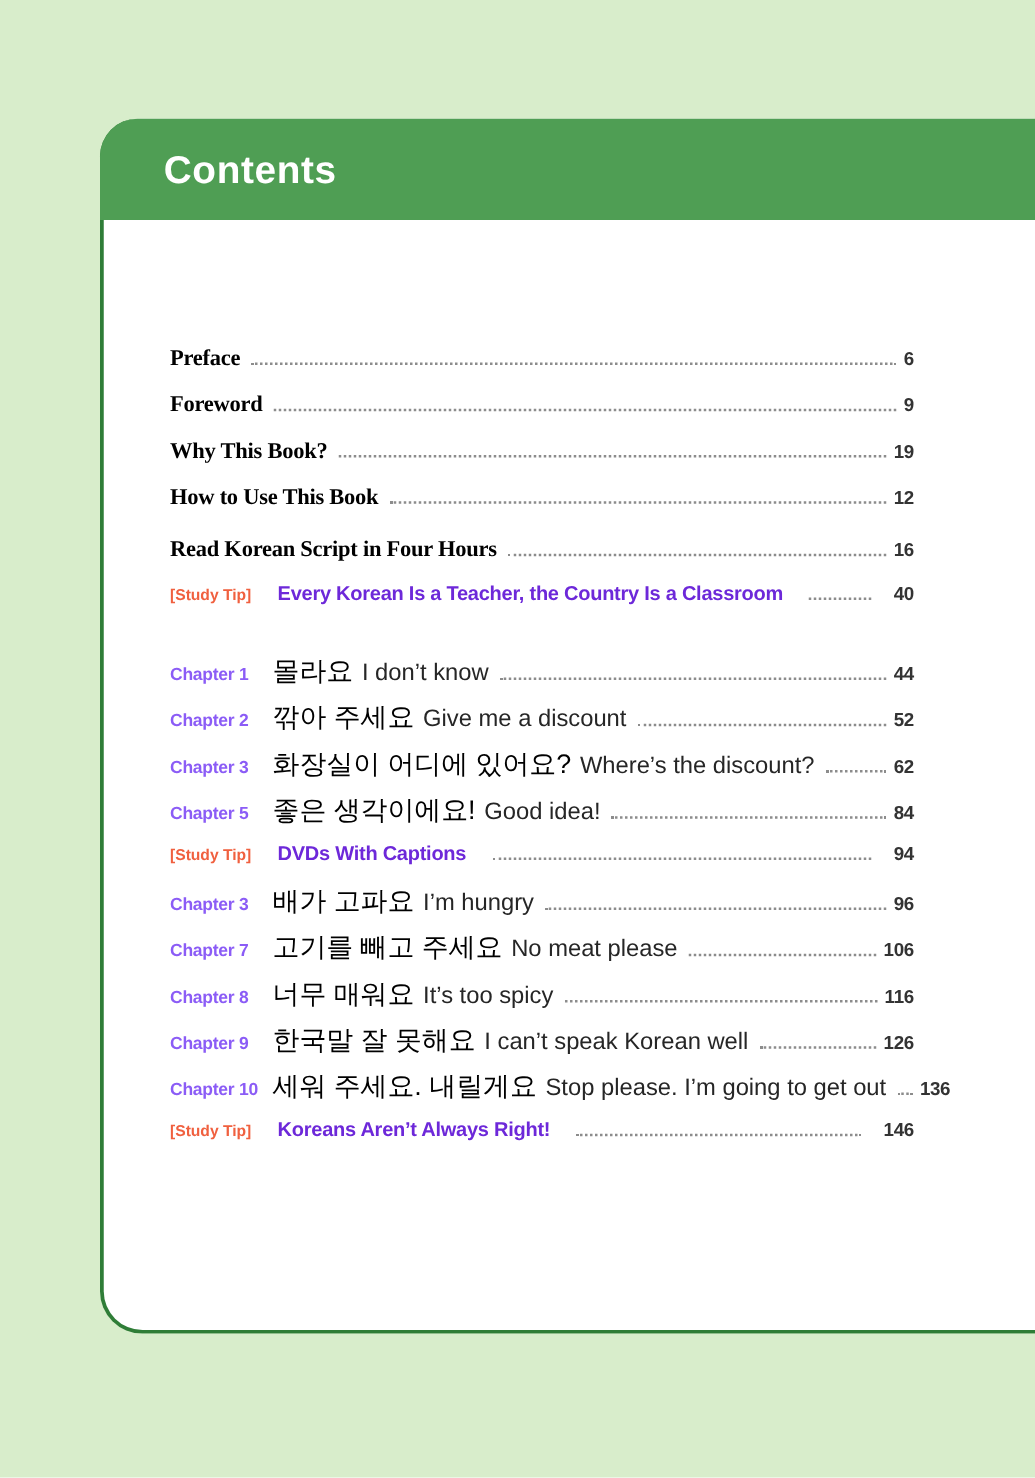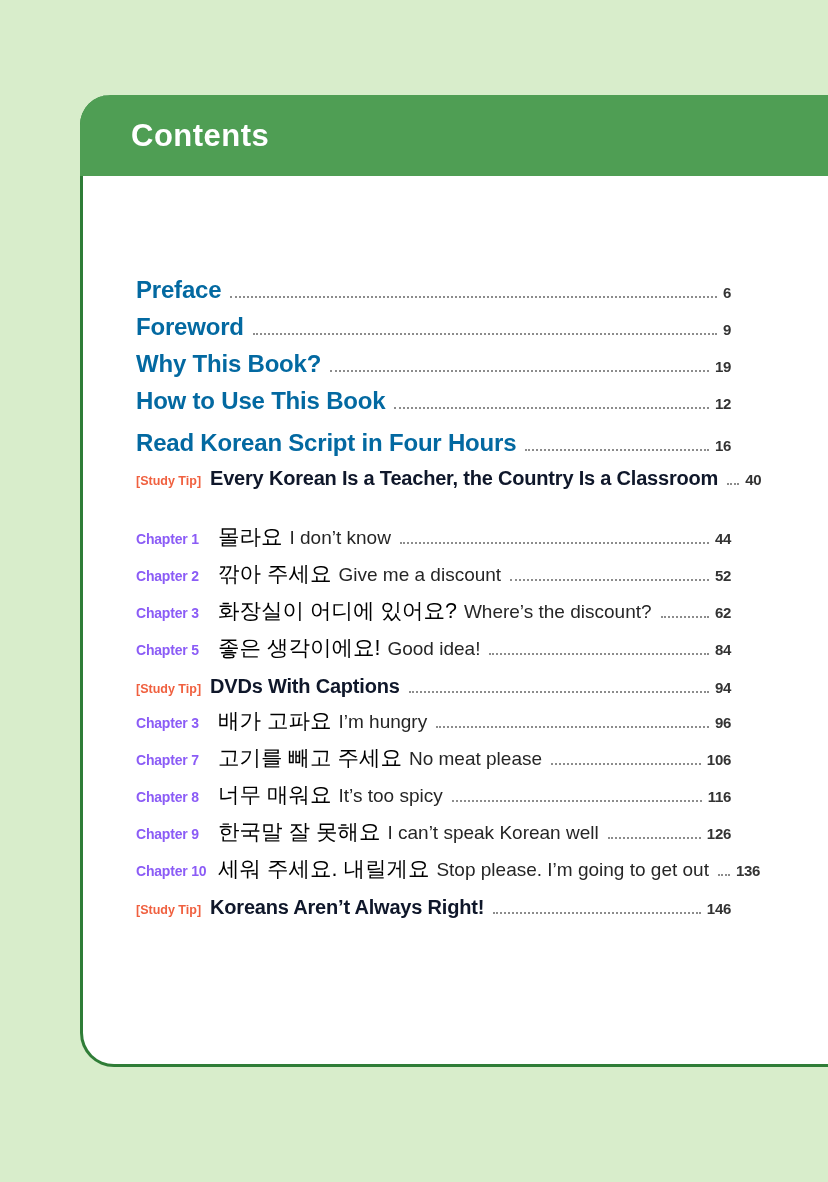--- a/index.html
+++ b/index.html
@@ -43,29 +43,30 @@
   }
   .toc {
     padding: 100px 97px 0 53px;
   }
   .row {
     display: flex;
     align-items: baseline;
   }
   .row.front { height: 24px; margin-bottom: 13px; }
   .row.section { height: 24px; margin-top: 18px; }
-  .row.tip { height: 22px; margin-top: 14px; margin-bottom: 4px; }
+  .row.tip { height: 22px; margin-top: 14px; margin-bottom: 4px; gap: 12px; }
   .row.chapter { height: 28px; margin-top: 9px; }
   .row.chapter-first { margin-top: 33px; }
   .front-title, .section-title {
-    font-size: 24px;
-    font-weight: 700;
-    color: #0369a1;
+    font-size: 18px;
+    font-weight: 700;
+    color: #000000;
     letter-spacing: -0.2px;
     white-space: nowrap;
+    font-family: Liberation Serif, serif;
   }
   .chapter-label {
     width: 82px;
     flex: 0 0 82px;
     font-size: 14px;
     font-weight: 700;
     color: #8b5cf6;
     letter-spacing: -0.2px;
   }
   .korean {
@@ -82,23 +83,23 @@
     white-space: nowrap;
   }
   .tip-prefix {
     font-size: 12.5px;
     font-weight: 700;
     color: #f0603f;
     margin-right: 9px;
     white-space: nowrap;
   }
   .tip-title {
-    font-size: 20px;
-    font-weight: 700;
-    color: #0f172a;
+    font-size: 16px;
+    font-weight: 700;
+    color: #6d28d9;
     letter-spacing: -0.2px;
     white-space: nowrap;
   }
   .leader {
     flex: 1 1 auto;
     border-bottom: 2px dotted #8c8c8c;
     margin: 0 6px 3px 9px;
     min-width: 12px;
   }
   .pagenum {

